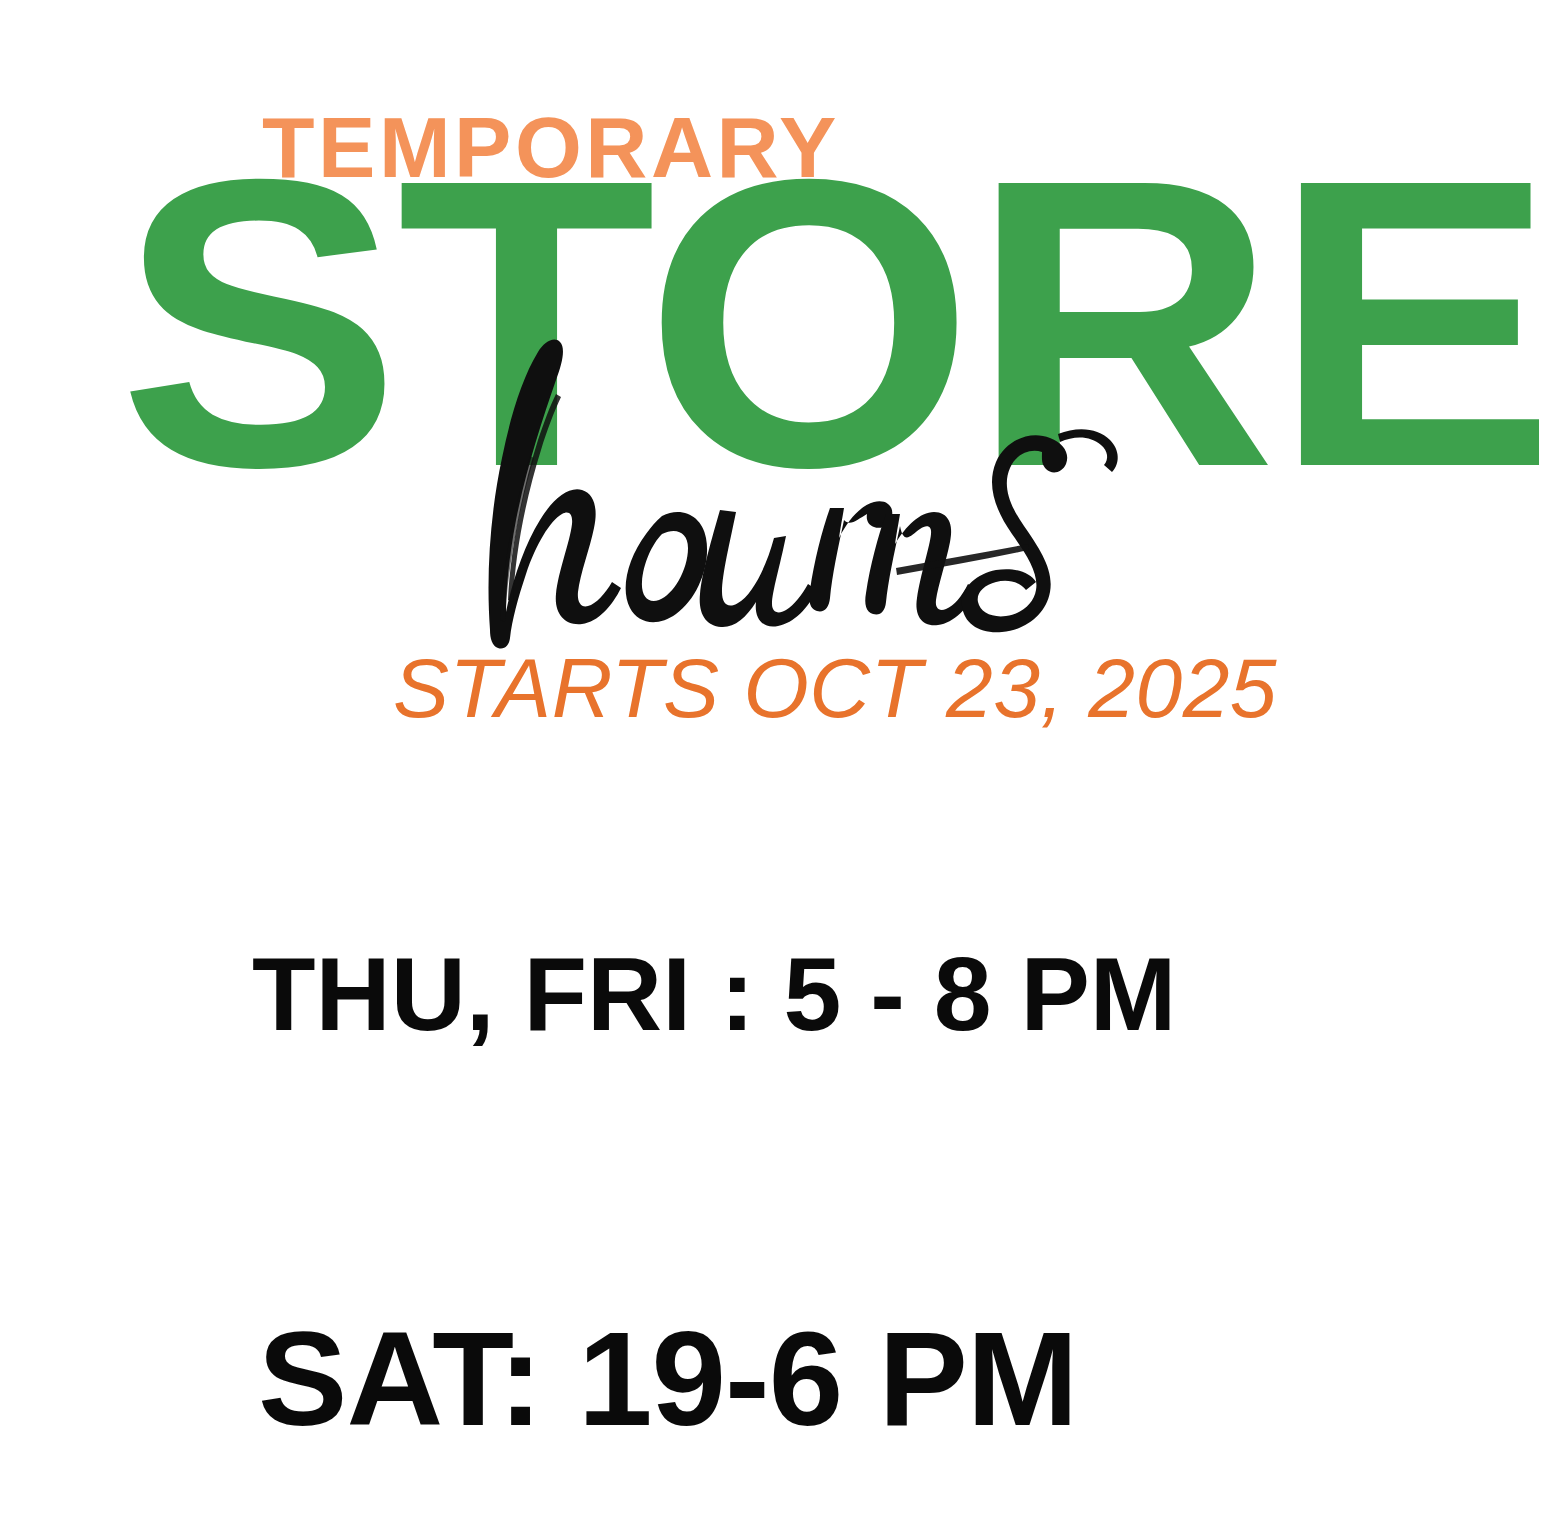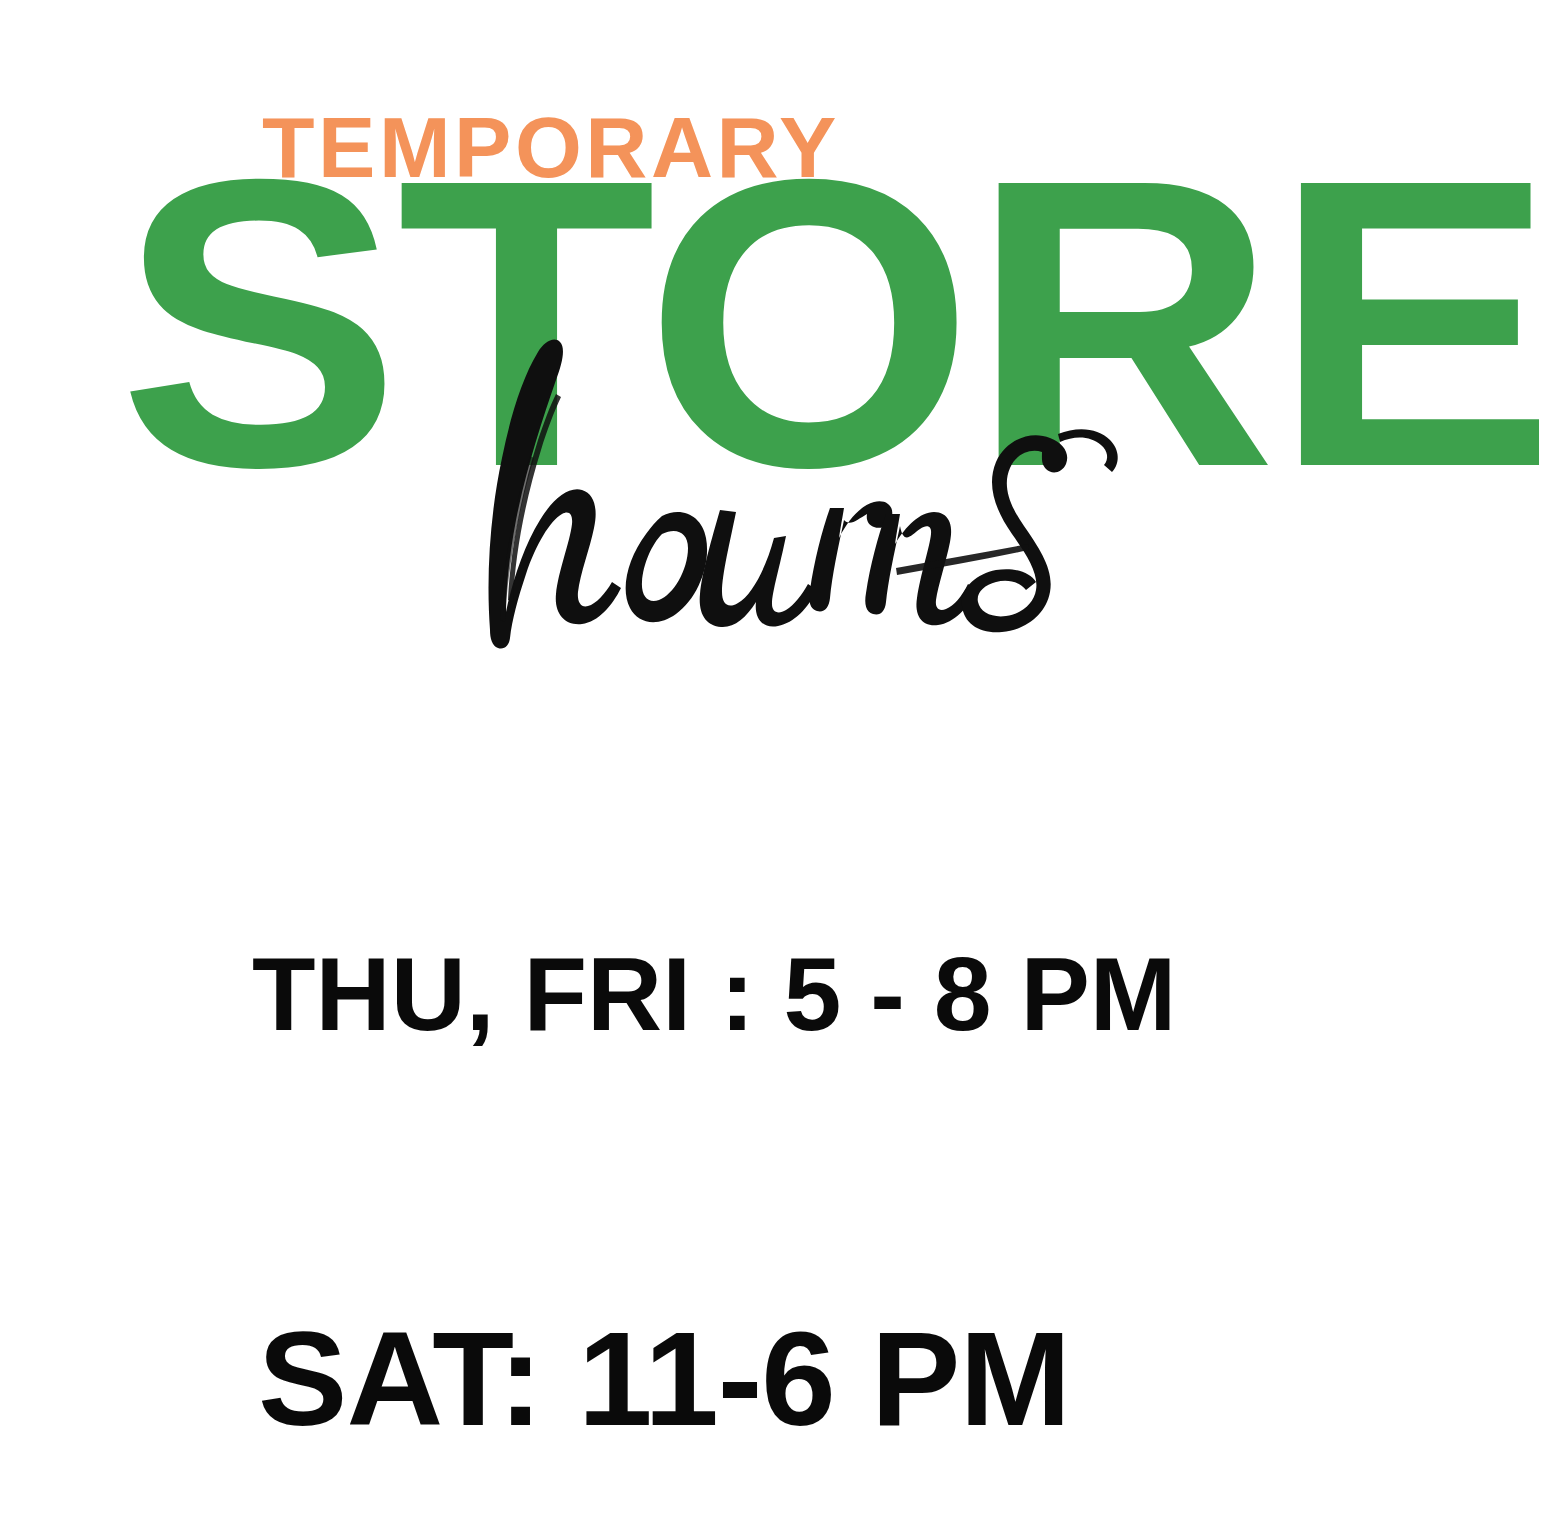--- a/index.html
+++ b/index.html
@@ -151,21 +151,22 @@
 
           <path d="M612 122 C 600 118, 586 124, 580 138 C 572 156, 580 176, 594 196 C 610 219, 624 240, 620 262 C 616 284, 596 300, 572 302 C 550 304, 534 294, 532 276 C 530 258, 546 244, 566 240 C 584 237, 600 242, 606 252 L 596 260 C 590 252, 578 249, 566 252 C 554 255, 546 263, 548 272 C 550 282, 562 288, 576 286 C 592 284, 604 273, 606 260 C 609 243, 596 224, 582 204 C 566 181, 556 156, 566 132 C 576 110, 600 100, 620 108 C 634 113, 640 124, 636 134 C 632 143, 622 145, 616 139 C 611 134, 612 128, 612 122 Z"></path>
 
           <path d="M628 104 C 648 96, 668 98, 680 110 C 690 120, 690 134, 682 142 L 674 135 C 679 129, 678 121, 671 115 C 661 106, 645 105, 630 112 Z"></path>
 
           <path d="M466 238 C 510 230, 556 222, 598 214 L 599 220 C 557 229, 511 237, 467 245 Z" opacity="0.9"></path>
         </g>
       </svg>
     </div>
 
+    <div class="startdate">STARTS OCT 23, 2025</div>
   </div>
 
   <div class="hours-block">
     <div class="hours-line hours-line-1">THU, FRI : 5 - 8 PM</div>
 
-    <div class="hours-line hours-line-2">SAT: 11-6 PM</div>
+    <div class="hours-line hours-line-2">SAT: 19-6 PM</div>
   </div>
 
 </div>
 
 </body></html>

